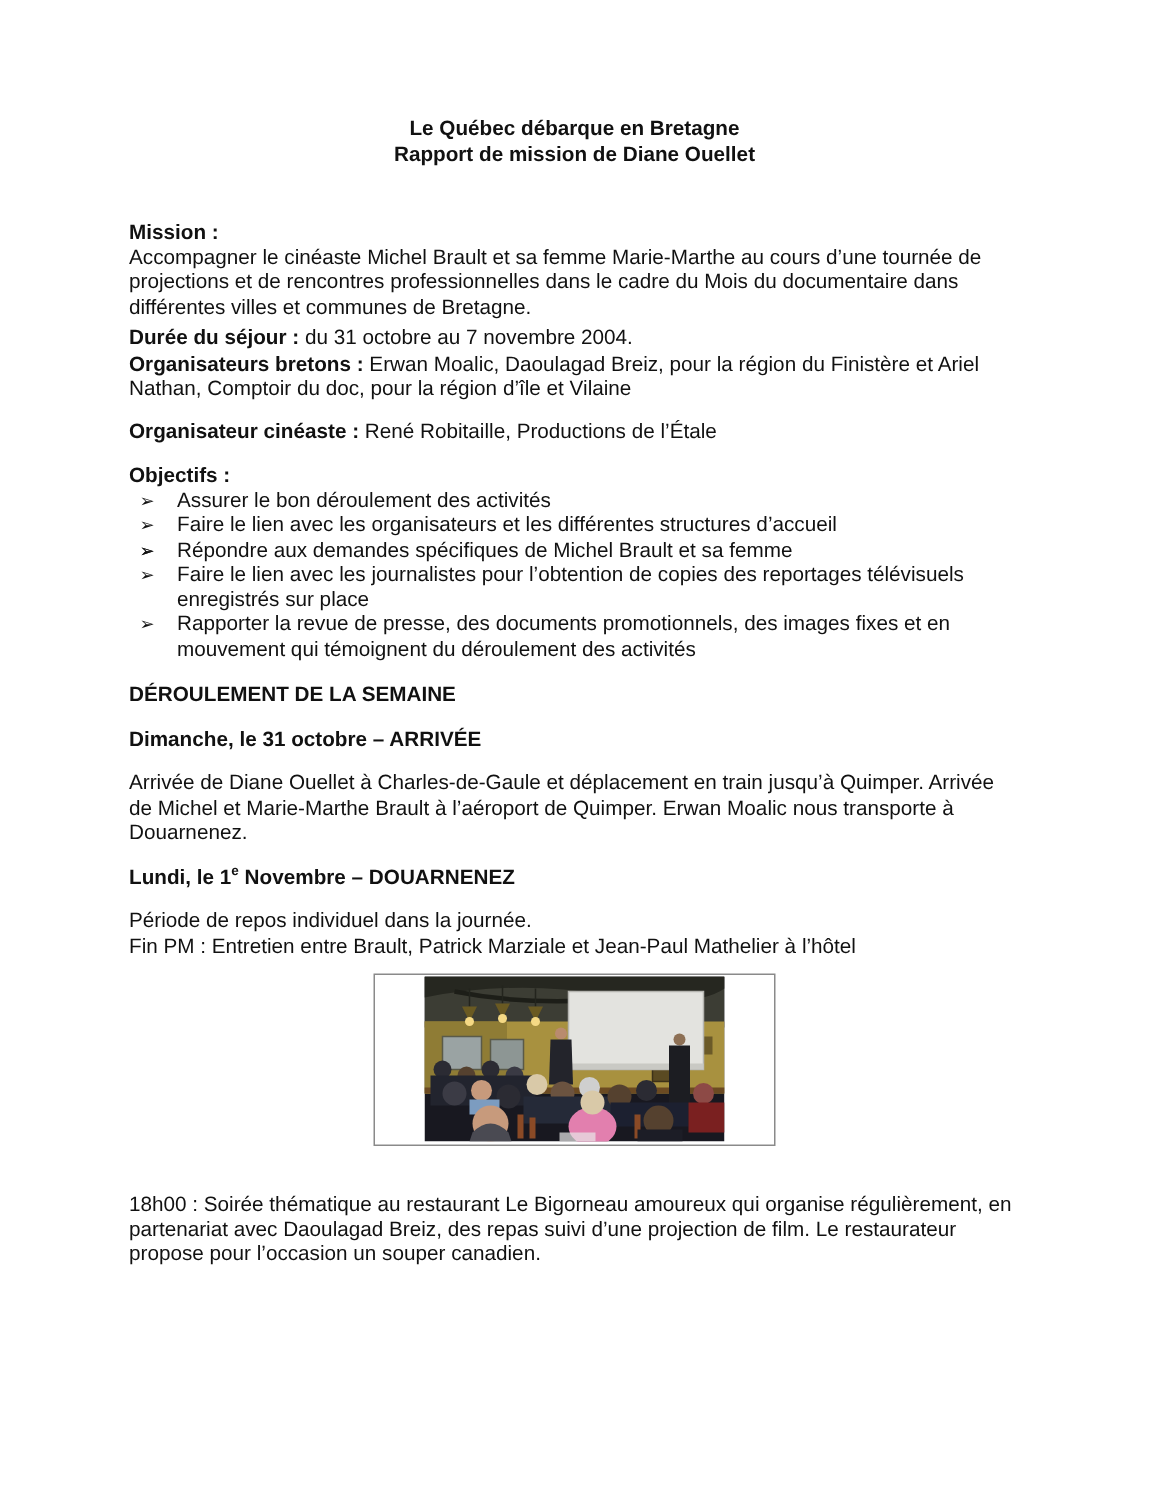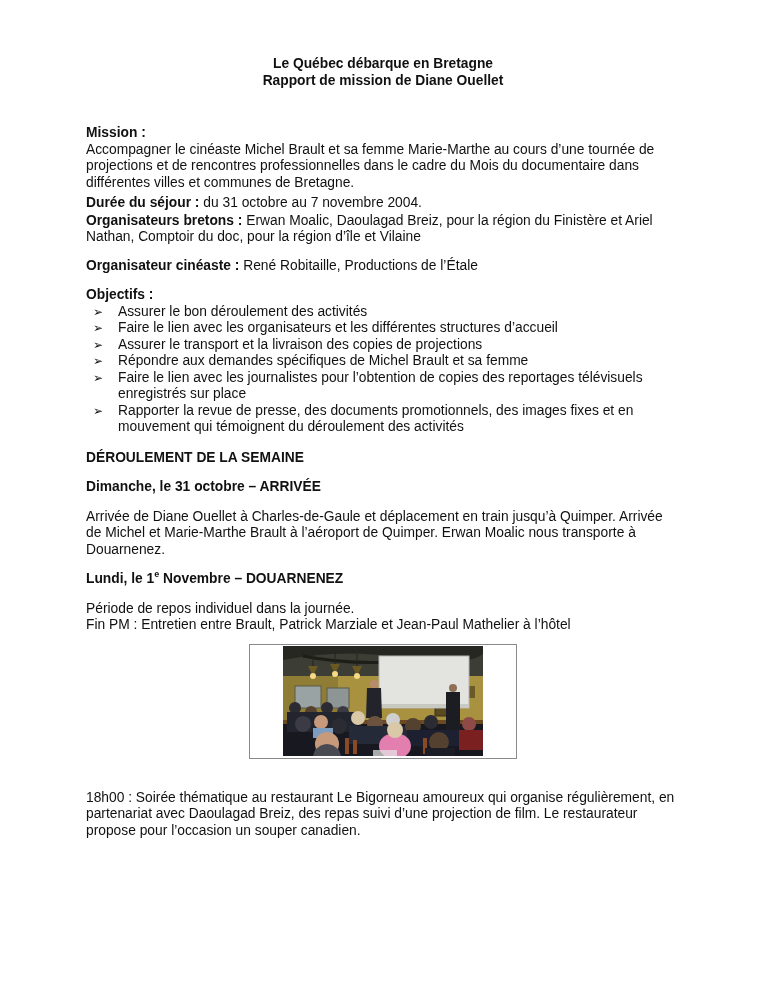--- a/index.html
+++ b/index.html
@@ -5,21 +5,21 @@
   html,body{margin:0;padding:0;background:#fff;}
   .page{
     position:relative;
     width:768px;height:994px;
     background:#ffffff;
     overflow:hidden;
     font-family:"Liberation Sans",sans-serif;
     font-size:13.8px;line-height:16.5px;
     color:#111;
   }
-  .content{padding:56px 88px 0 86px;}
+  .content{padding:78px 88px 0 86px;}
   p{margin:0;}
   .doc-title{text-align:center;font-weight:bold;margin-bottom:36px;}
   .block-label{display:block;font-weight:bold;}
   b{font-weight:bold;}
   .mission{margin-bottom:4px;}
   .duree{margin-bottom:1px;}
   .org-bretons{margin-bottom:12px;}
   .org-quebecois{margin-bottom:13px;}
   ul.objectives{list-style:none;margin:0 0 14px 0;padding:0;}
   ul.objectives li{position:relative;padding-left:32px;}
@@ -65,21 +65,21 @@
     </p>
 
     <p class="org-quebecois">
       <b>Organisateur cinéaste :</b><span> René Robitaille, Productions de l’Étale</span>
     </p>
 
     <p><b>Objectifs :</b></p>
     <ul class="objectives">
       <li><span class="bullet">➢</span><span>Assurer le bon déroulement des activités</span></li>
       <li><span class="bullet">➢</span><span>Faire le lien avec les organisateurs et les différentes structures d’accueil</span></li>
-      <li><span class="bullet">➢</span><span>Assurer le transport et la livraison des copies de projections</span></li>
+      <li><span class="bullet">➢</span></li>
       <li><span class="bullet">➢</span><span>Répondre aux demandes spécifiques de Michel Brault et sa femme</span></li>
       <li><span class="bullet">➢</span><span>Faire le lien avec les journalistes pour l’obtention de copies des reportages télévisuels enregistrés sur place</span></li>
       <li><span class="bullet">➢</span><span>Rapporter la revue de presse, des documents promotionnels, des images fixes et en mouvement qui témoignent du déroulement des activités</span></li>
     </ul>
 
     <p class="deroulement">DÉROULEMENT DE LA SEMAINE</p>
 
     <p class="day-heading">Dimanche, le 31 octobre – ARRIVÉE</p>
     <p class="dimanche-p">Arrivée de Diane Ouellet à Charles-de-Gaule et déplacement en train jusqu’à Quimper. Arrivée de Michel et Marie-Marthe Brault à l’aéroport de Quimper. Erwan Moalic nous transporte à Douarnenez.</p>
 

